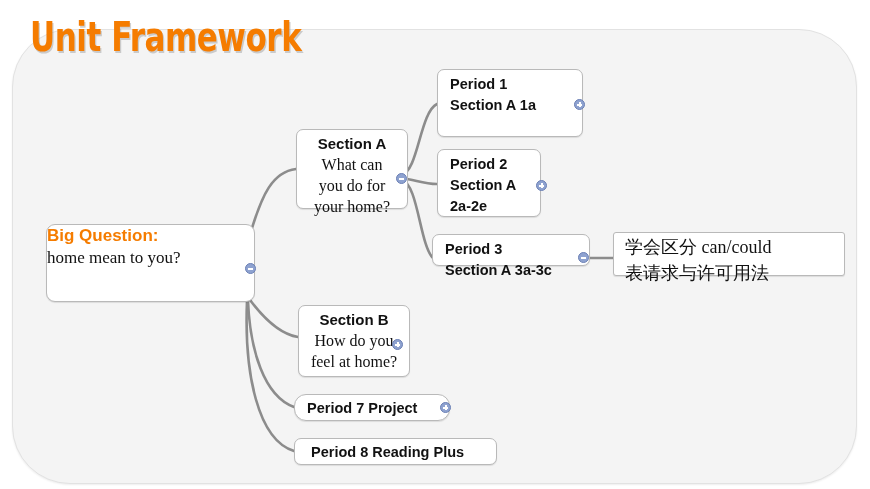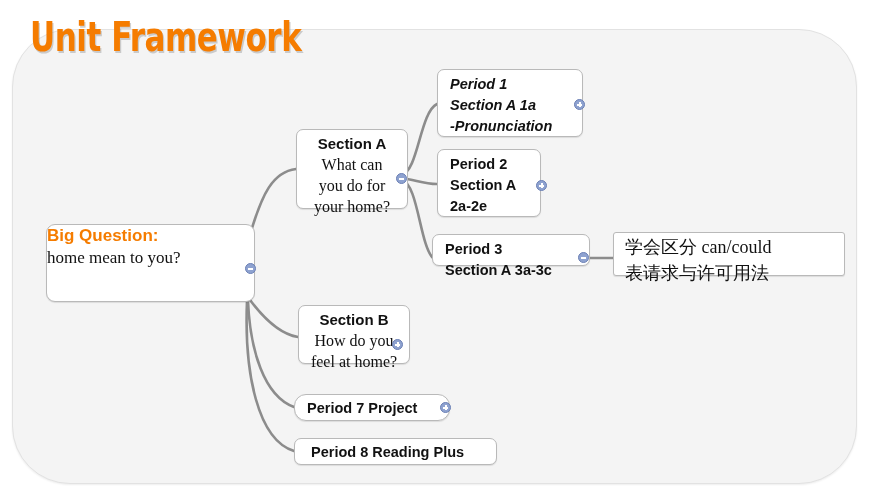--- a/index.html
+++ b/index.html
@@ -75,29 +75,29 @@
   .n-sec{width:112px;text-align:center;padding-top:4px;}
   .n-sec .head{
     font-family:"Liberation Sans", sans-serif;
     font-weight:bold;font-size:15px;color:#111;line-height:20px;
   }
   .n-sec .body{
     font-family:"Liberation Serif", serif;
     font-size:16px;color:#111;line-height:21px;
   }
   .n-seca{left:296px; top:129px; height:80px;}
-  .n-secb{left:298px; top:305px; height:59px;}
+  .n-secb{left:298px; top:305px; height:72px;}
 
   
   .n-per{
     font-family:"Liberation Sans", sans-serif;
     font-weight:bold;font-size:14.5px;color:#111;line-height:21px;
     padding:4px 0 4px 12px;
   }
-  .n-p1{left:437px; top:69px;  width:146px; height:68px;font-style:italic;}
+  .n-p1{left:437px; top:69px;  width:146px; height:68px;}
   .n-p2{left:437px; top:149px; width:104px; height:68px;}
   .n-p3{left:432px; top:234px; width:158px; height:32px;}
   .n-p7{left:294px; top:394px; width:156px; height:27px; padding:3px 0 3px 12px;border-radius:12px;}
   .n-p8{left:294px; top:438px; width:203px; height:27px; padding:3px 0 3px 16px;}
 
   
   .n-cn{
     left:613px; top:232px; width:232px; height:44px;
     font-family:Liberation Serif, serif;
     font-size:18px;color:#111;line-height:26px;
@@ -177,21 +177,20 @@
   <div class="node n-sec n-secb">
     <span class="head hl">Section B</span>
     <span class="body hl">How do you</span>
     <span class="body hl">feel at home?</span>
   </div>
   <div class="hdl plus h-secb"></div>
 
   <div class="node n-per n-p1">
     <span class="hl">Period 1</span>
     <span class="hl">Section A 1a</span>
-    <span class="hl">-Pronunciation</span>
   </div>
   <div class="hdl plus h-p1"></div>
 
   <div class="node n-per n-p2">
     <span class="hl">Period 2</span>
     <span class="hl">Section A</span>
     <span class="hl">2a-2e</span>
   </div>
   <div class="hdl plus h-p2"></div>
 

